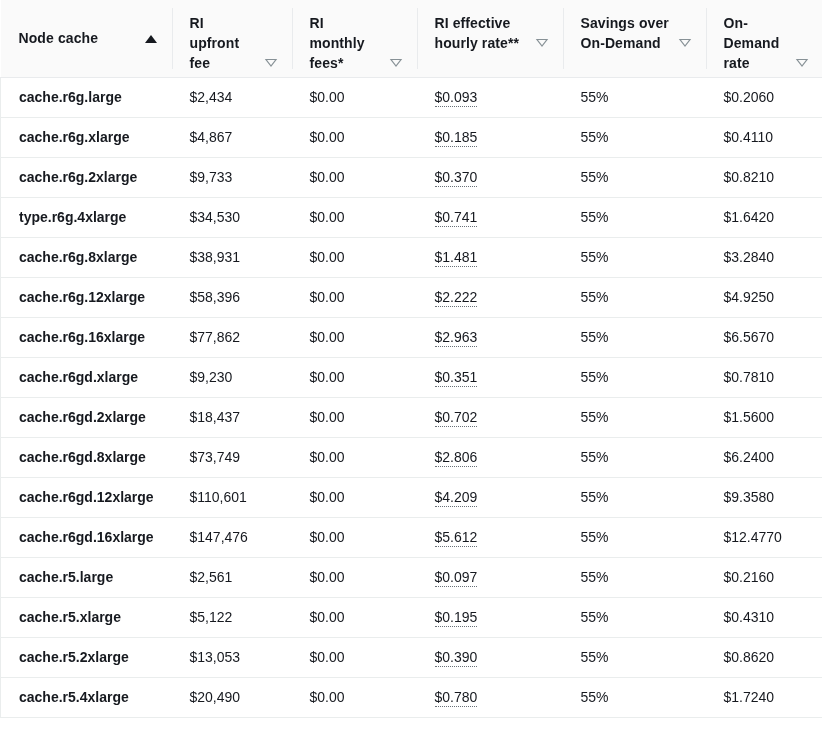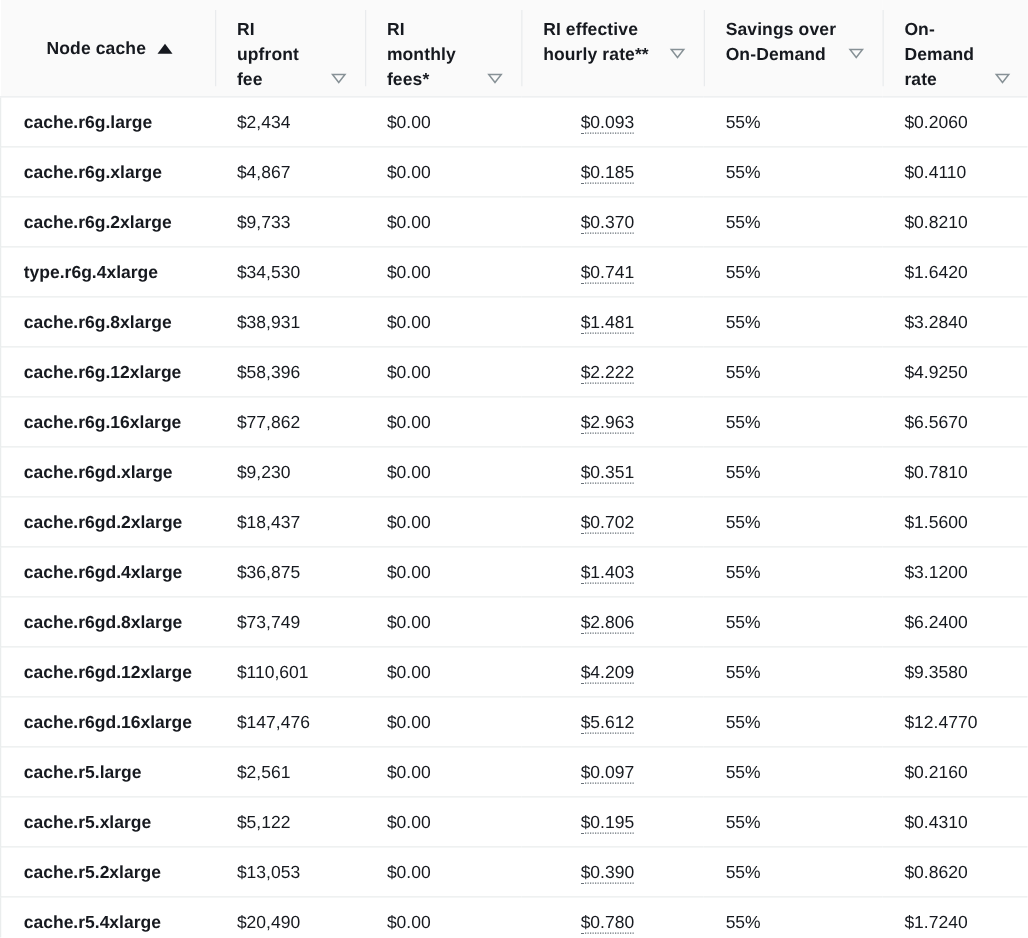--- a/index.html
+++ b/index.html
@@ -48,21 +48,21 @@
     position: absolute;
     left: 0;
     top: 8px;
     bottom: 8px;
     width: 1px;
     background: #e9ebed;
   }
   th.col-head .head-inner {
     display: flex;
     align-items: flex-start;
-    justify-content: center;
+    justify-content: space-between;
     gap: 8px;
     padding: 13px 14px 0 18px;
     height: 100%;
   }
   th.col-head .head-label {
     font-size: 14px;
     font-weight: bold;
     color: #16191f;
     line-height: 20px;
     text-align: left;
@@ -136,21 +136,20 @@
     overflow: hidden;
   }
   tbody tr.data-row td.cell-node {
     border-left: 1px solid #eaeded;
     font-weight: bold;
   }
   tbody tr.data-row td .rate-abbr {
     border-bottom: 1px dotted #687078;
     padding-bottom: 1px;
     cursor: help;
-    margin-left: 30px;
   }
 
   
   col.w-node    { width: 171px; }
   col.w-upfront { width: 120px; }
   col.w-monthly { width: 125px; }
   col.w-eff     { width: 146px; }
   col.w-savings { width: 143px; }
   col.w-ondem   { width: 117px; }
 </style>
@@ -301,28 +300,20 @@
         </tr>
         <tr class="data-row">
           <td class="cell-node">cache.r6gd.2xlarge</td>
           <td>$18,437</td>
           <td>$0.00</td>
           <td><span class="rate-abbr">$0.702</span></td>
           <td>55%</td>
           <td>$1.5600</td>
         </tr>
         <tr class="data-row">
-          <td class="cell-node">cache.r6gd.4xlarge</td>
-          <td>$36,875</td>
-          <td>$0.00</td>
-          <td><span class="rate-abbr">$1.403</span></td>
-          <td>55%</td>
-          <td>$3.1200</td>
-        </tr>
-        <tr class="data-row">
           <td class="cell-node">cache.r6gd.8xlarge</td>
           <td>$73,749</td>
           <td>$0.00</td>
           <td><span class="rate-abbr">$2.806</span></td>
           <td>55%</td>
           <td>$6.2400</td>
         </tr>
         <tr class="data-row">
           <td class="cell-node">cache.r6gd.12xlarge</td>
           <td>$110,601</td>

